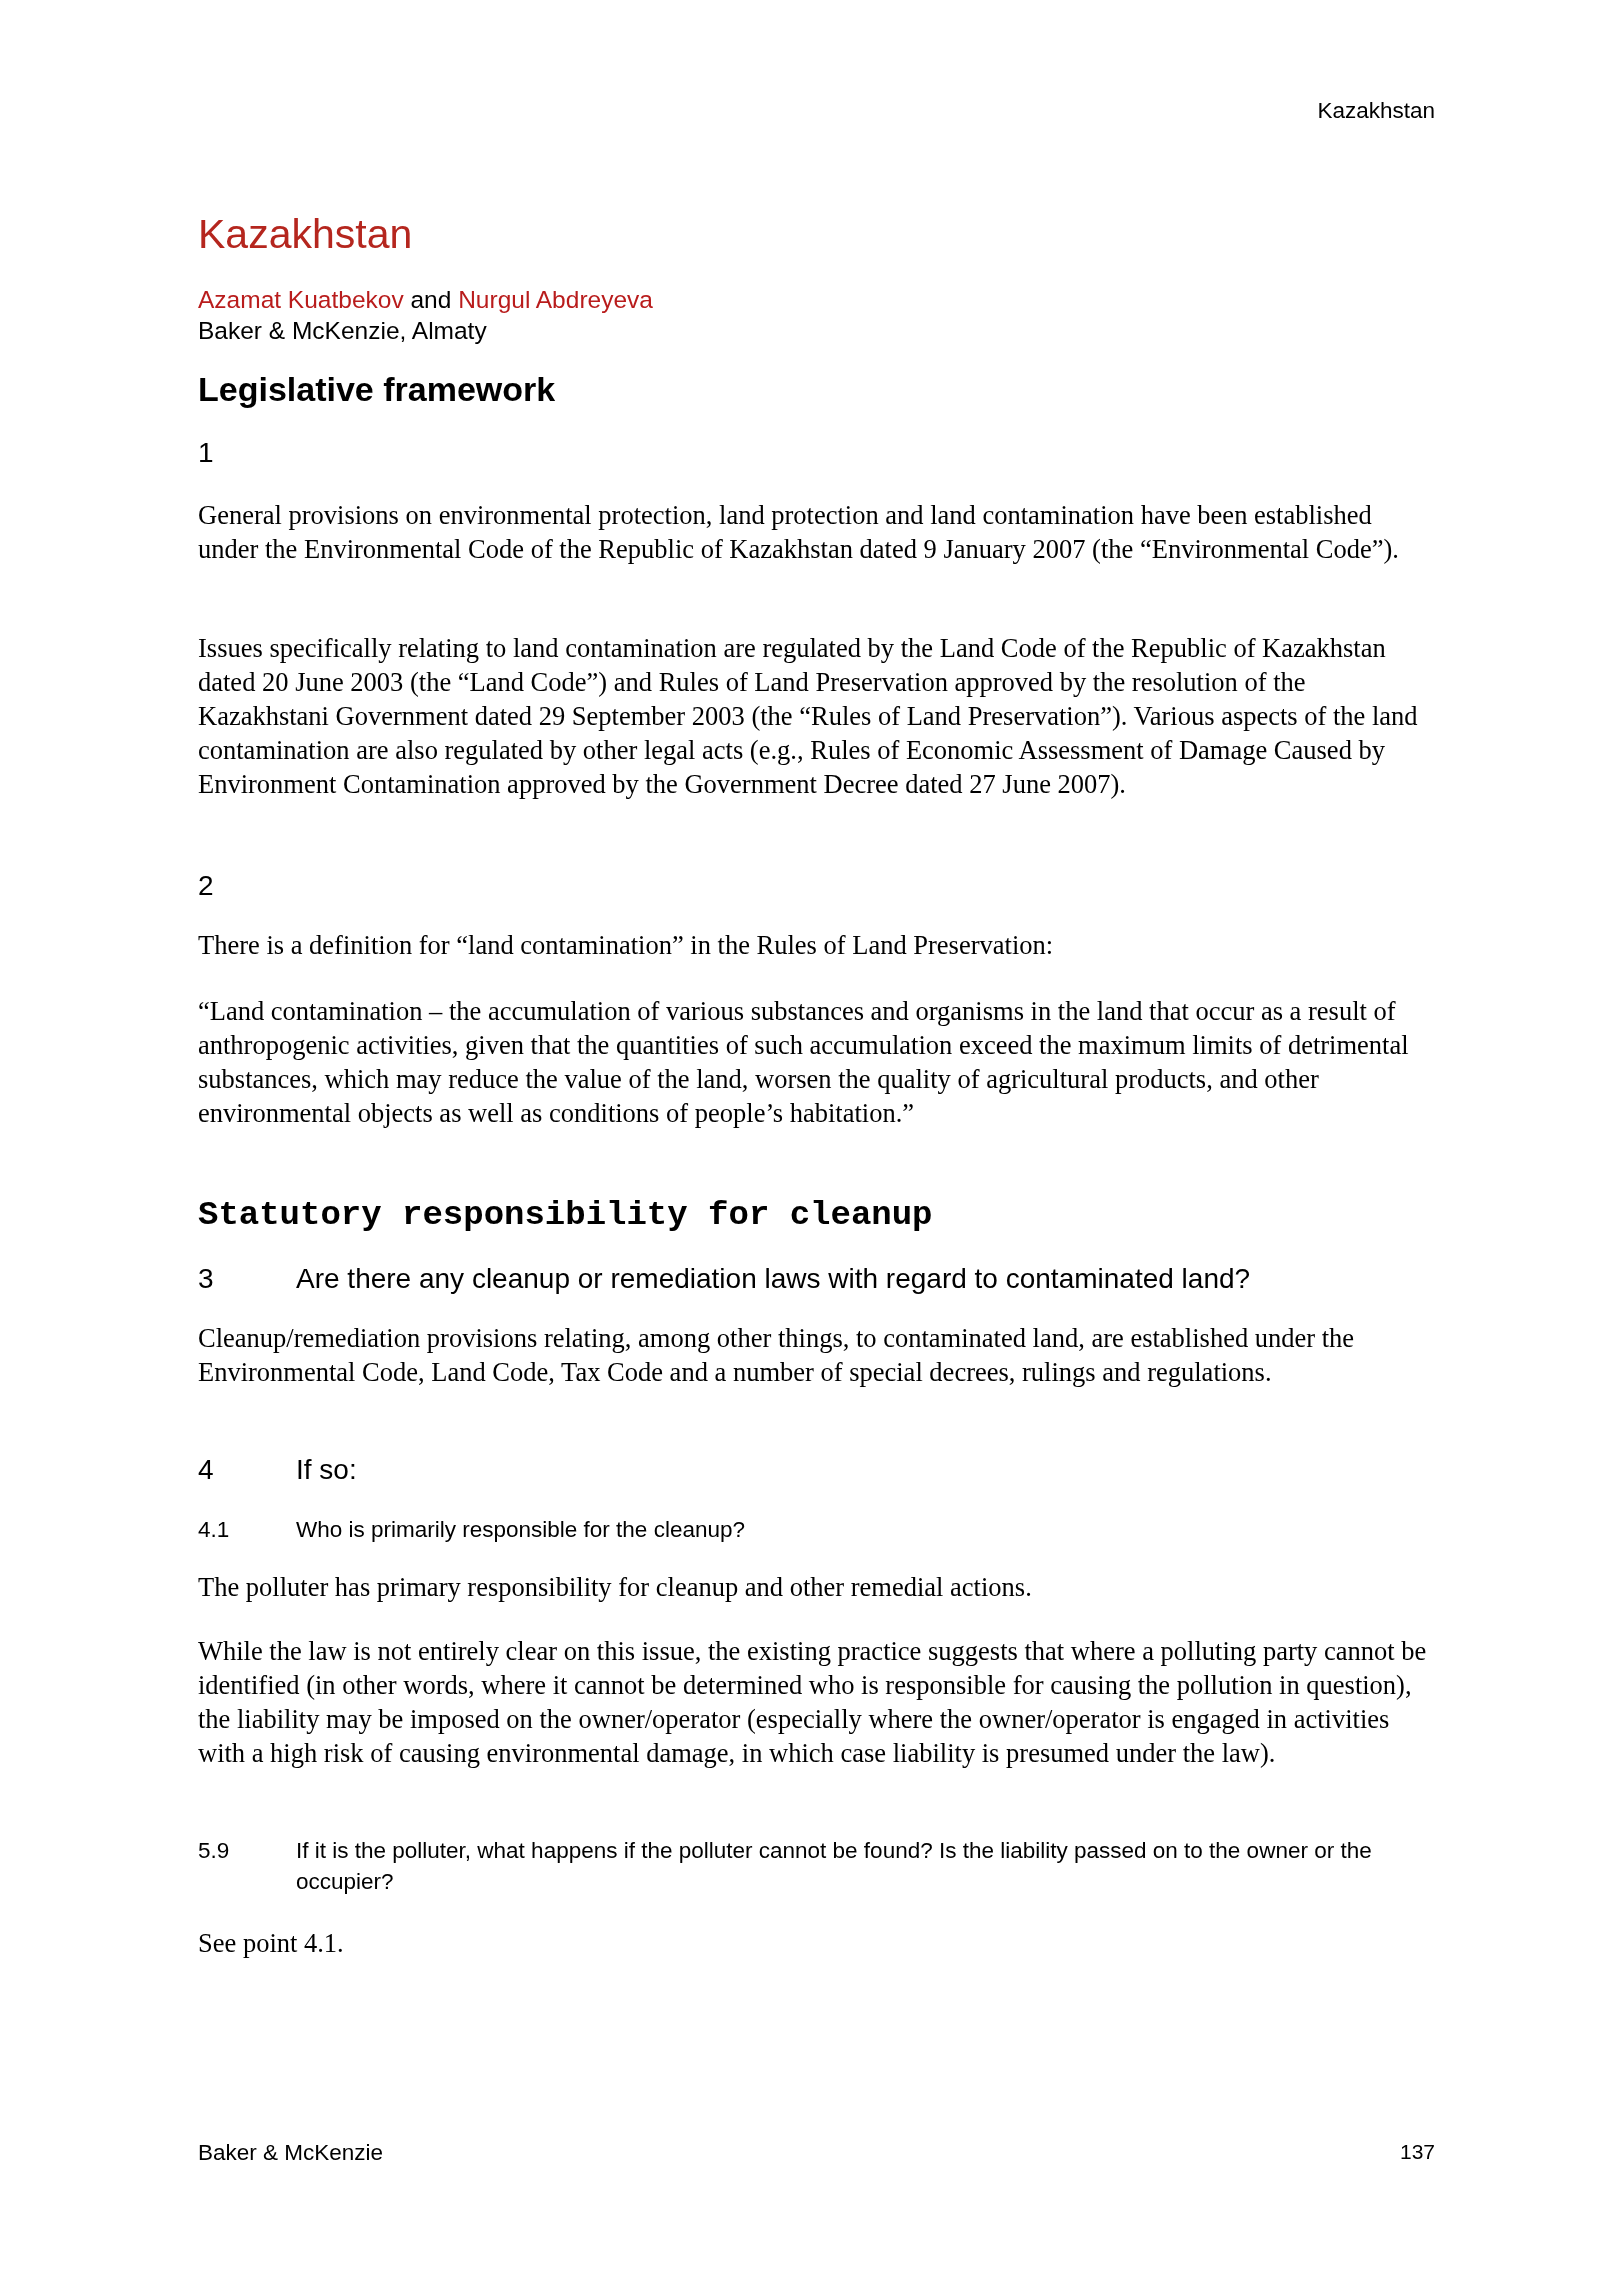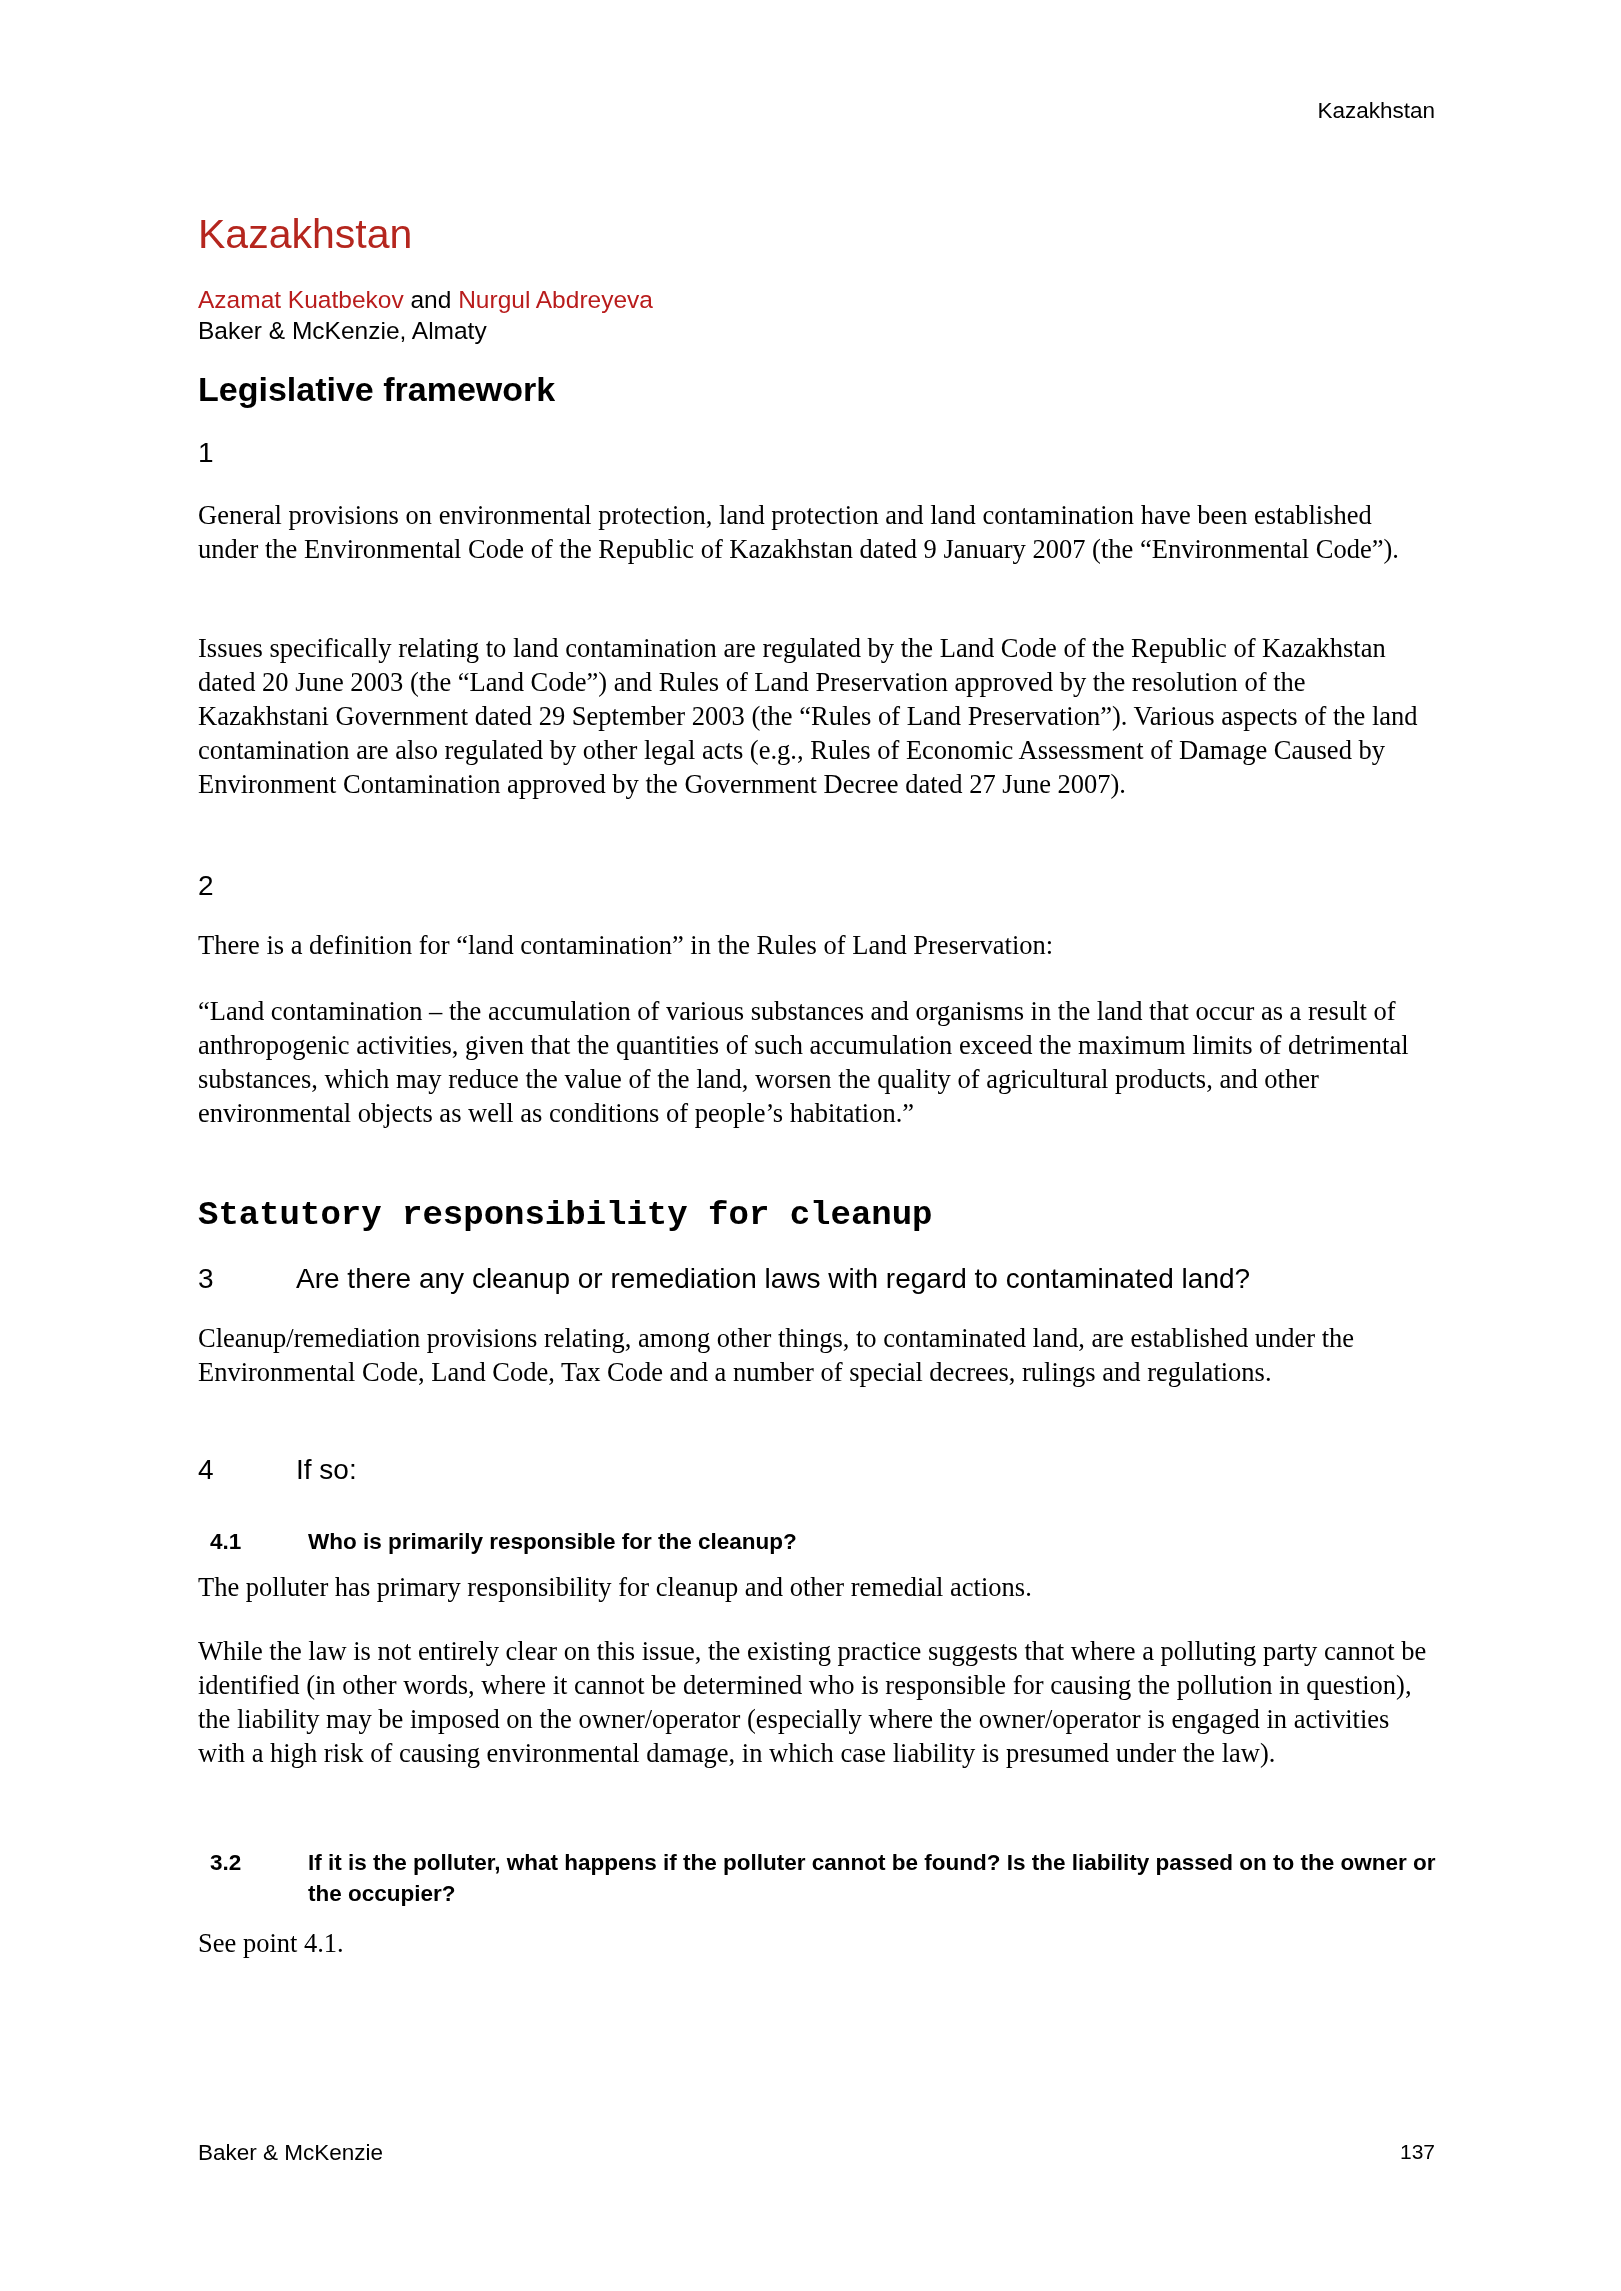--- a/index.html
+++ b/index.html
@@ -7,21 +7,21 @@
     .sans { font-family: "Liberation Sans", sans-serif; }
     .serif { font-family: "Liberation Serif", serif; }
 
     .running-header { position: absolute; right: 186px; top: 98px; font-size: 22.5px; }
     .title { position: absolute; left: 198px; top: 211px; font-size: 41px; color: #b5261e; margin: 0; font-weight: normal; }
     .authors { position: absolute; left: 198px; top: 284px; font-size: 24.5px; line-height: 31px; }
     .author-link { color: #b91c1c; text-decoration: none; }
     .h2 { position: absolute; left: 198px; font-size: 34px; font-weight: bold; margin: 0; }
     .q { position: absolute; left: 198px; font-size: 28px; display: flex; margin: 0; font-weight: normal; }
     .q .num { width: 98px; flex: none; }
-    .subq { position: absolute; left: 198px; font-size: 22.5px; display: flex; width: 1237px; line-height: 31px; margin: 12px; font-weight: bold;}
+    .subq { position: absolute; left: 198px; font-size: 22.5px; display: flex; width: 1237px; line-height: 31px; margin: 0; font-weight: normal;}
     .subq .num { width: 98px; flex: none; }
     .para { position: absolute; left: 198px; width: 1237px; font-size: 26.5px; line-height: 34px; margin: 0; }
     .footer-left { position: absolute; left: 198px; top: 2140px; font-size: 22.5px; }
     .footer-right { position: absolute; right: 186px; top: 2140px; font-size: 21px; }
   </style>
 </head>
 <body>
 
 <div class="running-header sans">Kazakhstan</div>
 
@@ -66,21 +66,21 @@
 
 <h4 class="subq sans" style="top:1514px;">
   <span class="num">4.1</span>
   <span>Who is primarily responsible for the cleanup?</span>
 </h4>
 
 <p class="para serif" style="top:1570px;">The polluter has primary responsibility for cleanup and other remedial actions.</p>
 <p class="para serif" style="top:1634px;">While the law is not entirely clear on this issue, the existing practice suggests that where a polluting party cannot be identified (in other words, where it cannot be determined who is responsible for causing the pollution in question), the liability may be imposed on the owner/operator (especially where the owner/operator is engaged in activities with a high risk of causing environmental damage, in which case liability is presumed under the law).</p>
 
 <h4 class="subq sans" style="top:1835px;">
-  <span class="num">3.2</span>
+  <span class="num">5.9</span>
   <span>If it is the polluter, what happens if the polluter cannot be found? Is the liability passed on to the owner or the occupier?</span>
 </h4>
 
 <p class="para serif" style="top:1926px;">See point 4.1.</p>
 
 <div class="footer-left sans">Baker &amp; McKenzie</div>
 <div class="footer-right sans">137</div>
 
 
 </body></html>

